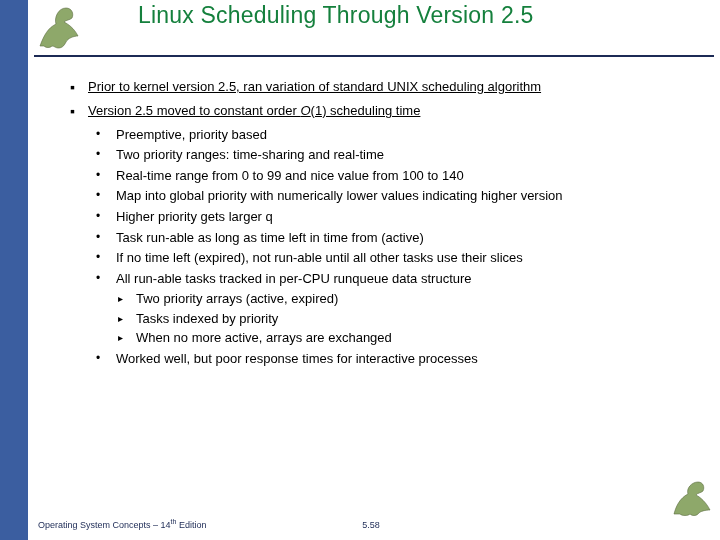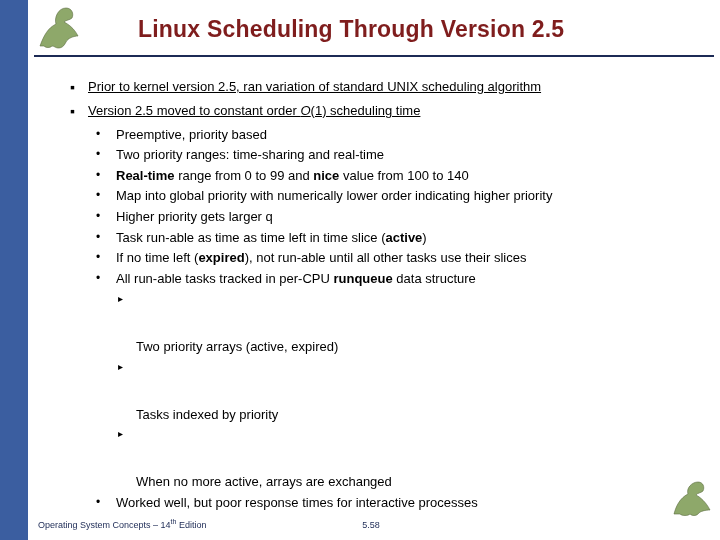--- a/index.html
+++ b/index.html
@@ -1,34 +1,34 @@
 <!DOCTYPE html>
 <html><head>
 <meta charset="utf-8">
 <style>
   * { box-sizing: border-box; margin: 0; padding: 0; }
   html, body { width: 720px; height: 540px; font-family: Arial, Helvetica, sans-serif; background: #fff; overflow: hidden; }
   .slide { position: relative; width: 720px; height: 540px; }
   .sidebar { position: absolute; left: 0; top: 0; width: 28px; height: 540px; background: #3b5ea0; }
   .header { position: absolute; left: 28px; top: 0; width: 692px; height: 60px; }
   .dino-left { position: absolute; left: 6px; top: 2px; width: 60px; height: 50px; }
-  .title { position: absolute; left: 110px; top: 16px; font-size: 23px; font-weight: bold; color: #7f1d1d; letter-spacing: 0.2px; }
+  .title { position: absolute; left: 110px; top: 2px; font-size: 23px; font-weight: normal; color: #15803d; letter-spacing: 0.2px; }
   .rule { position: absolute; left: 34px; top: 55px; width: 680px; height: 2px; background: #1c2a55; }
   .content { position: absolute; left: 70px; top: 78px; width: 630px; font-size: 13px; color: #000; line-height: 1.35; }
   .lvl1 { display: flex; margin-bottom: 5px; }
   .lvl1 .bul { width: 18px; flex: none; color: #000; font-weight: bold; font-size: 14px; }
   .lvl1 .txt { flex: 1; text-decoration: underline; }
   .lvl2 { display: flex; margin: 3px 0 3px 26px; }
   .lvl2 .bul { width: 20px; flex: none; color: #000; font-size: 12px; }
   .lvl2 .txt { flex: 1; font-size: 13px; }
   .lvl3 { display: flex; margin: 2px 0 2px 48px; }
   .lvl3 .bul { width: 18px; flex: none; color: #000; font-size: 10px; position: relative; top: 2px; }
-  .lvl3 .txt { flex: 1; font-size: 13px; margin-top: 48px; }
+  .lvl3 .txt { flex: 1; font-size: 13px; }
   .italic { font-style: italic; }
-  .bold { font-weight: bold; }
+  .bold { font-weight: normal; }
   .footer { position: absolute; left: 28px; bottom: 6px; width: 686px; height: 22px; font-size: 9px; color: #1c2a55; }
   .foot-left { position: absolute; left: 10px; bottom: 4px; }
   .foot-center { position: absolute; left: 50%; transform: translateX(-50%); bottom: 4px; }
   .foot-right { position: absolute; right: 20px; bottom: 4px; }
   .sup { font-size: 7px; vertical-align: super; }
   .dino-right { position: absolute; right: 2px; bottom: 22px; width: 48px; height: 40px; }
   svg.dino path { fill: #8ea86a; stroke: #5a6b3f; stroke-width: 0.6; }
 </style>
 </head>
 <body>
@@ -72,32 +72,32 @@
 
     <div class="lvl2">
       <div class="bul">•</div>
       <div class="txt">
         <span class="bold">Real-time</span><span> range from 0 to 99 and </span><span class="bold">nice</span><span> value from 100 to 140</span>
       </div>
     </div>
 
     <div class="lvl2">
       <div class="bul">•</div>
-      <div class="txt">Map into  global priority with numerically lower order indicating higher priority</div>
+      <div class="txt">Map into  global priority with numerically lower values indicating higher version</div>
     </div>
 
     <div class="lvl2">
       <div class="bul">•</div>
       <div class="txt">Higher priority gets larger q</div>
     </div>
 
     <div class="lvl2">
       <div class="bul">•</div>
       <div class="txt">
-        <span>Task run-able as time as time left in time slice (</span><span class="bold">active</span><span>)</span>
+        <span>Task run-able as long as time left in time from (</span><span class="bold">active</span><span>)</span>
       </div>
     </div>
 
     <div class="lvl2">
       <div class="bul">•</div>
       <div class="txt">
         <span>If no time left (</span><span class="bold">expired</span><span>), not run-able until all other tasks use their slices</span>
       </div>
     </div>
 

